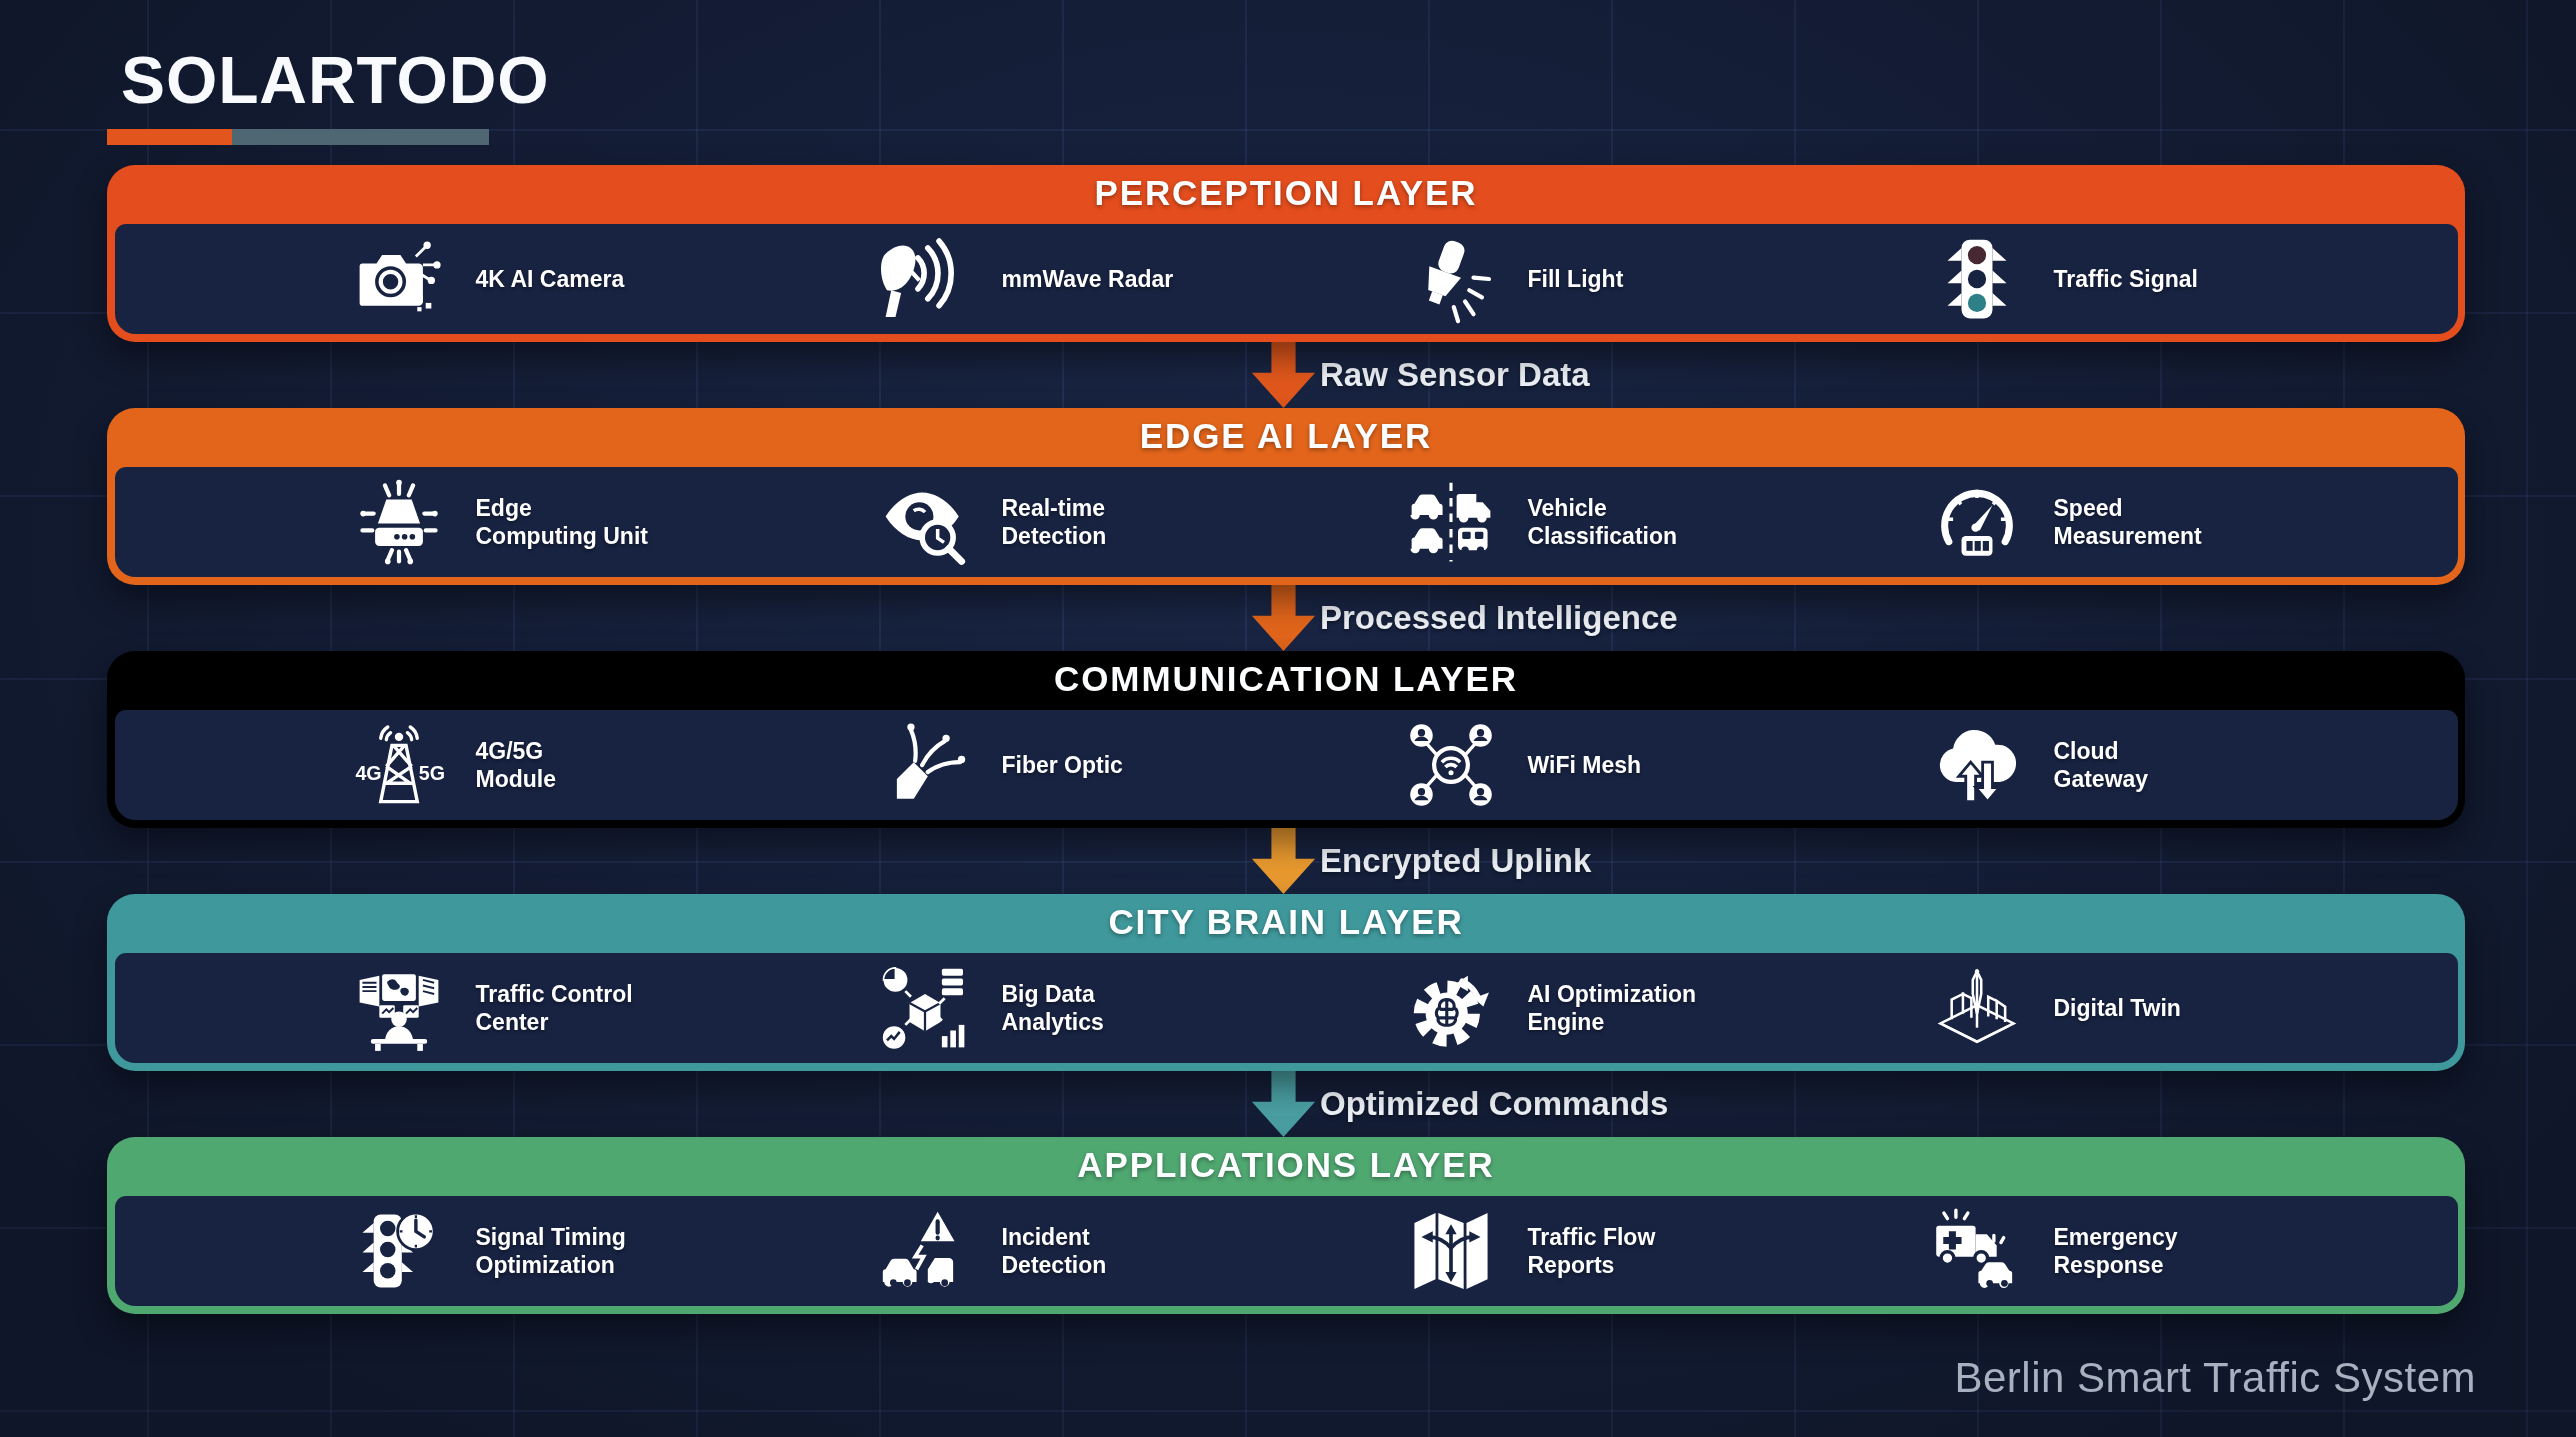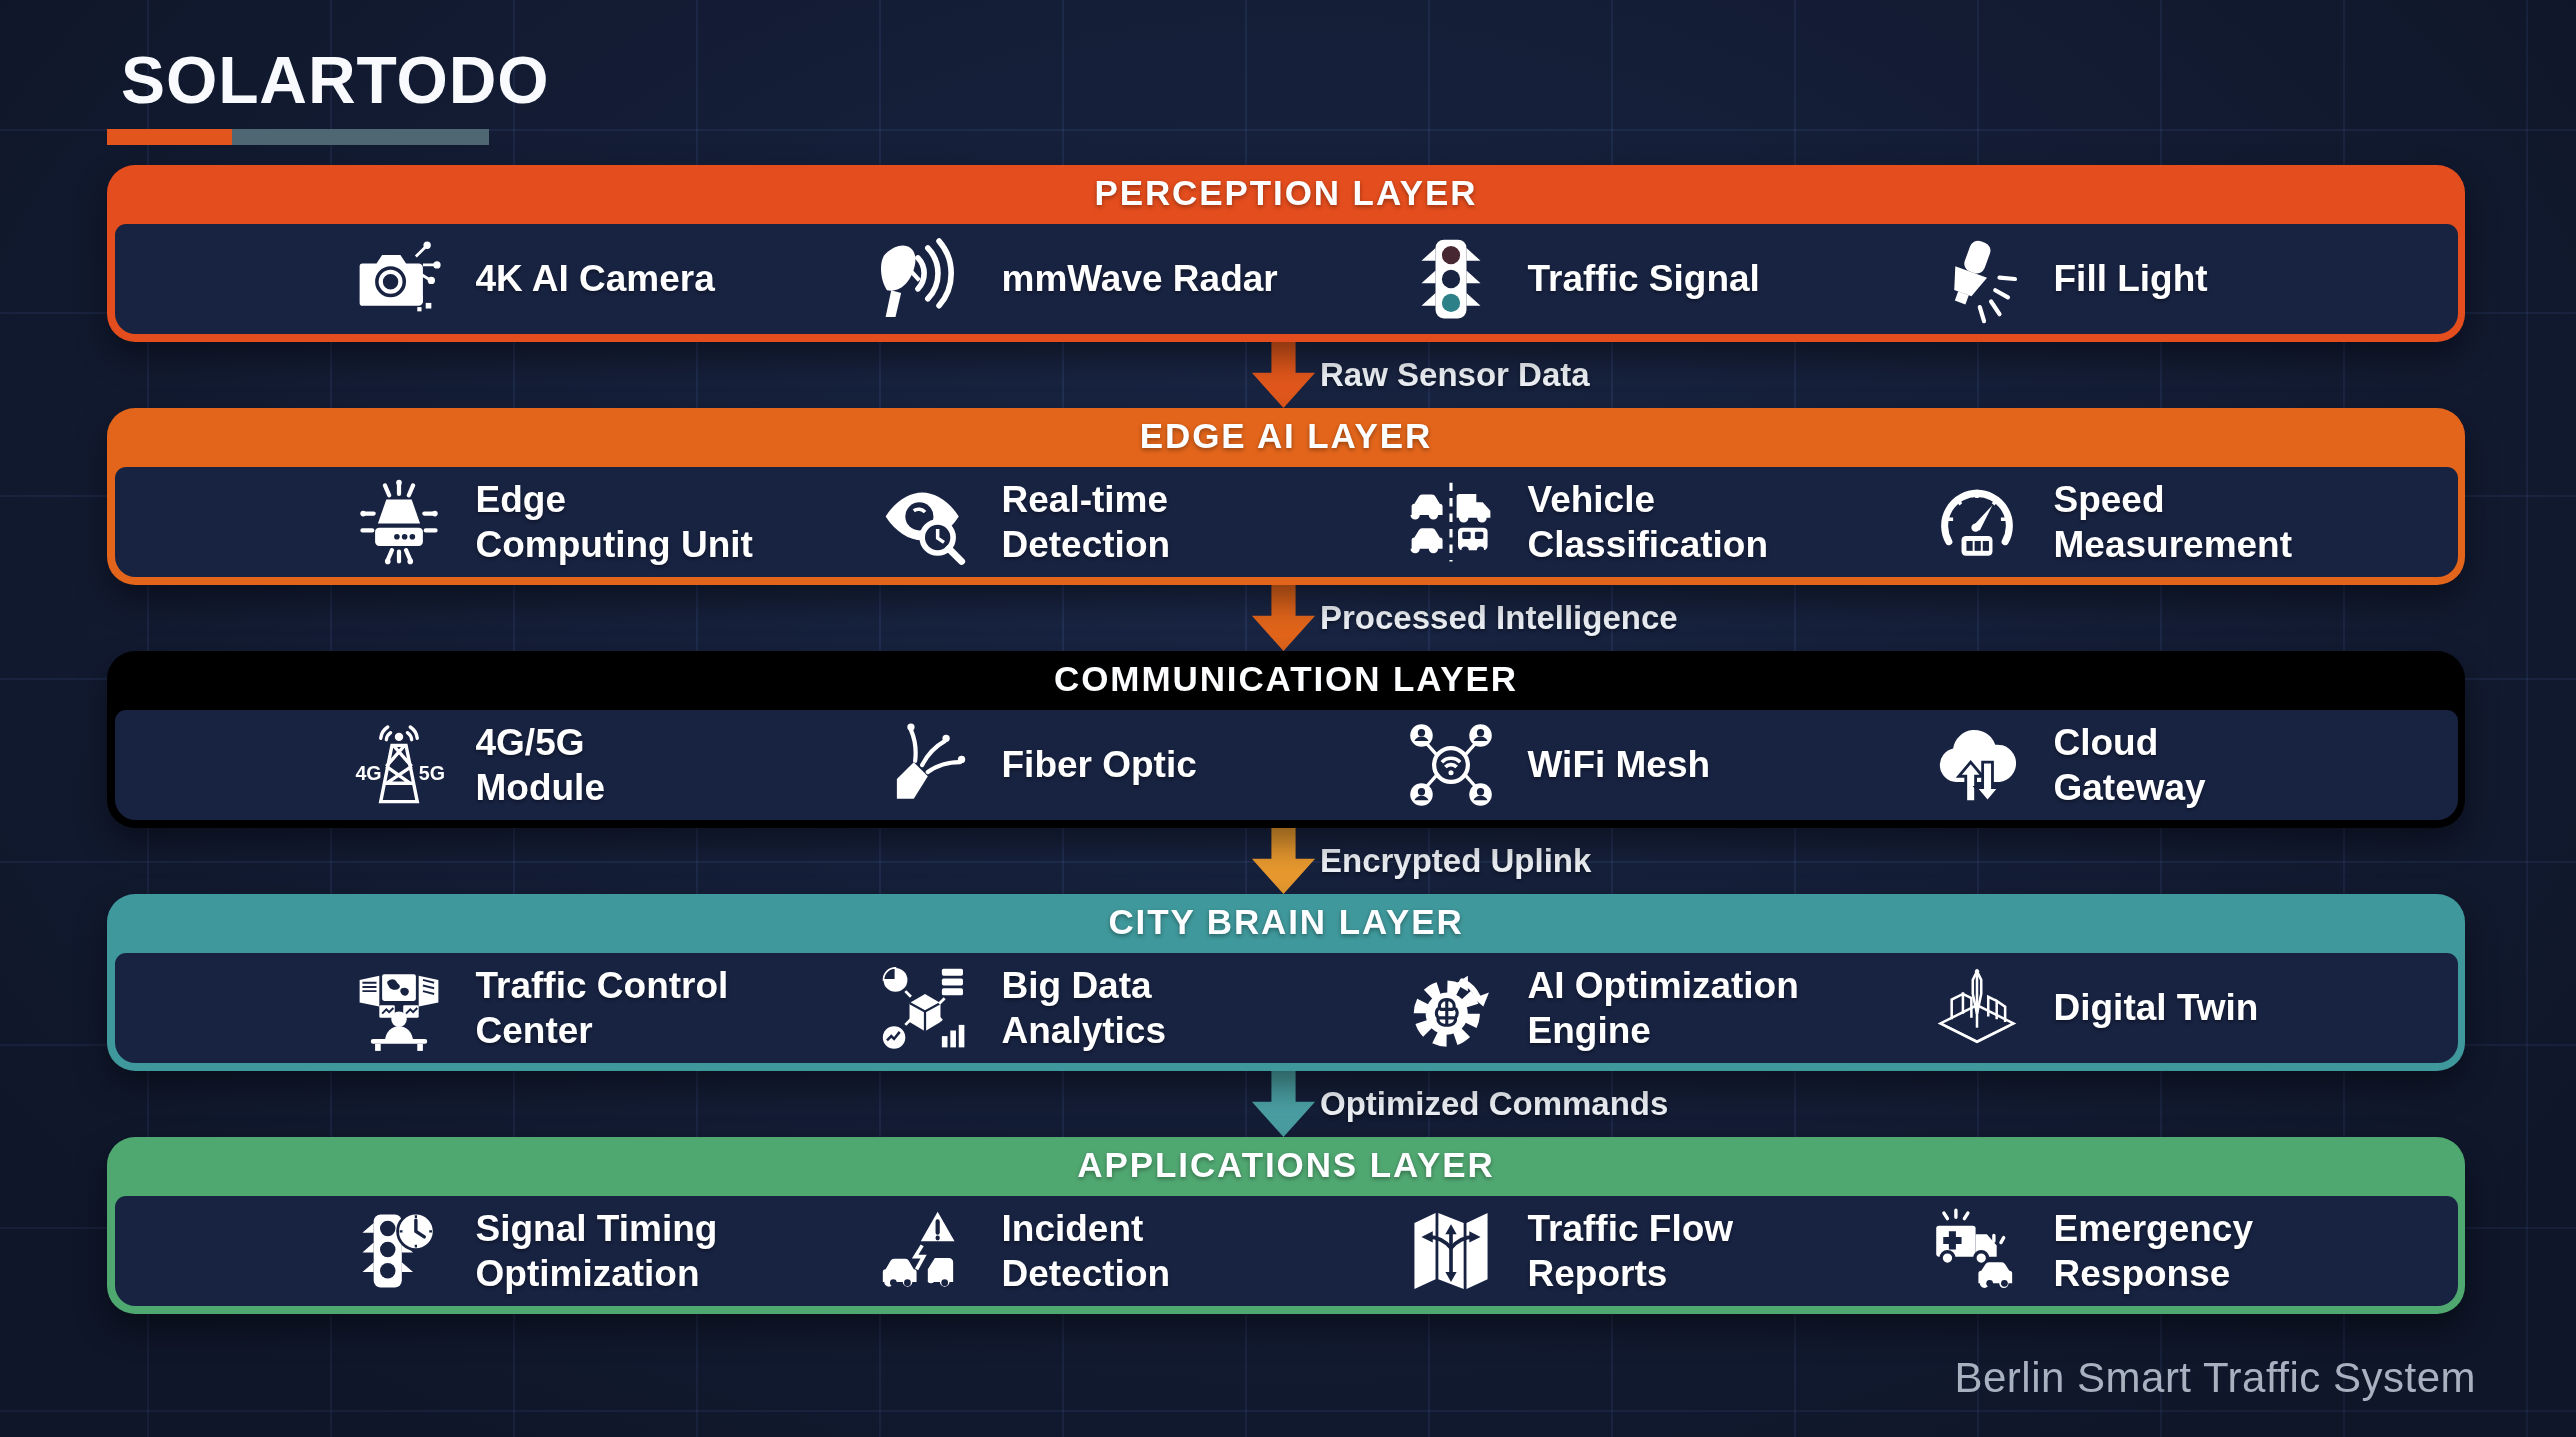--- a/index.html
+++ b/index.html
@@ -25,21 +25,21 @@
   .layer{position:relative;height:177px;border-radius:28px;box-shadow:0 15px 32px rgba(0,0,0,.42)}
   .c1{background:#E44D1D}.c2{background:#E2651B}.c3{background:#000000}.c4{background:#3F989B}.c5{background:#50A871}
   .layer-title{height:56px;display:flex;align-items:center;justify-content:center;
     font-size:35px;font-weight:700;letter-spacing:1.9px;color:#FDFEFF;text-shadow:0 1.9px 4.7px rgba(0,0,0,.35)}
   .layer-body{position:absolute;left:7.5px;right:7.5px;top:59px;bottom:8.4px;background:#182342;
     border-radius:11.2px 11.2px 20.6px 20.6px;display:grid;grid-template-columns:repeat(4,1fr);
     align-items:center;padding-left:239px}
   .item{display:flex;align-items:center;gap:32px;min-width:0}
   .icon{width:90px;height:90px;flex:none;display:flex;align-items:center;justify-content:flex-end}
   .icon svg{width:90px;height:90px;display:block}
-  .label{font-size:37px;font-weight:700;line-height:1.22;white-space:pre-line;text-shadow:0 1.9px 3.7px rgba(0,0,0,.4)}
+  .label{font-size:23px;font-weight:700;line-height:1.22;white-space:pre-line;text-shadow:0 1.9px 3.7px rgba(0,0,0,.4)}
 
   .flow{height:66px;display:flex;align-items:center;padding-left:1140px;}
   .flow svg{width:73px;height:66px;display:block;flex:none}
   .f1{color:#E2581C}.f2{color:#E2651B}.f3{color:#E99A2F}.f4{color:#4A9FA2}
   .flow-label{font-size:33px;font-weight:600;color:#EEF2F7;text-shadow:0 1.9px 3.7px rgba(0,0,0,.4)}
 
   .footer-caption{position:absolute;right:100px;top:1354px;font-size:42px;font-weight:400;color:#A8B1BF;letter-spacing:0.5px}
 </style>
 </head>
 <body>
@@ -90,45 +90,45 @@
                 <path d="M42 5a35 35 0 0 1 0 46"></path>
                 <path d="M27 17a16 16 0 0 1 0 22"></path>
               </g>
             </svg>
         </span>
         <span class="label">mmWave Radar</span>
       </div>
       <div class="item">
         <span class="icon">
           <svg viewBox="0 0 64 64">
-              <g fill="#fff">
-                <path d="M21 10l-10 9h10zM43 10l10 9H43zM21 26l-10 9h10zM43 26l10 9H43zM21 42l-10 9h10zM43 42l10 9H43z"></path>
-                <rect x="21" y="4" width="22" height="56" rx="6"></rect>
-              </g>
-              <circle cx="32" cy="15" r="6.5" fill="#472732"></circle>
-              <circle cx="32" cy="32" r="6.5" fill="#182342"></circle>
-              <circle cx="32" cy="49" r="6.5" fill="#2E8088"></circle>
-            </svg>
-        </span>
-        <span class="label">Traffic Signal</span>
-      </div>
-      <div class="item">
-        <span class="icon">
-          <svg viewBox="0 0 64 64">
               <g fill="#fff" transform="rotate(20 30 30)">
                 <rect x="20" y="5" width="15" height="23" rx="6"></rect>
                 <path d="M15 28h24l-6 16H20z"></path>
                 <rect x="23" y="44" width="8" height="7"></rect>
               </g>
               <g stroke="#fff" stroke-width="3" fill="none" stroke-linecap="round">
                 <path d="M45 40l9 5M48 31l11 1M42 48l6 9M34 52l3 10"></path>
               </g>
             </svg>
         </span>
         <span class="label">Fill Light</span>
+      </div>
+      <div class="item">
+        <span class="icon">
+          <svg viewBox="0 0 64 64">
+              <g fill="#fff">
+                <path d="M21 10l-10 9h10zM43 10l10 9H43zM21 26l-10 9h10zM43 26l10 9H43zM21 42l-10 9h10zM43 42l10 9H43z"></path>
+                <rect x="21" y="4" width="22" height="56" rx="6"></rect>
+              </g>
+              <circle cx="32" cy="15" r="6.5" fill="#472732"></circle>
+              <circle cx="32" cy="32" r="6.5" fill="#182342"></circle>
+              <circle cx="32" cy="49" r="6.5" fill="#2E8088"></circle>
+            </svg>
+        </span>
+        <span class="label">Traffic Signal</span>
       </div>
     </div>
   </section>
 
   <div class="flow f1">
     <svg viewBox="0 0 78 71">
         <path d="M26 0h26v33h21L39 71 5 33h21z" fill="currentColor"></path>
       </svg>
     <span class="flow-label">Raw Sensor Data</span>
   </div>

